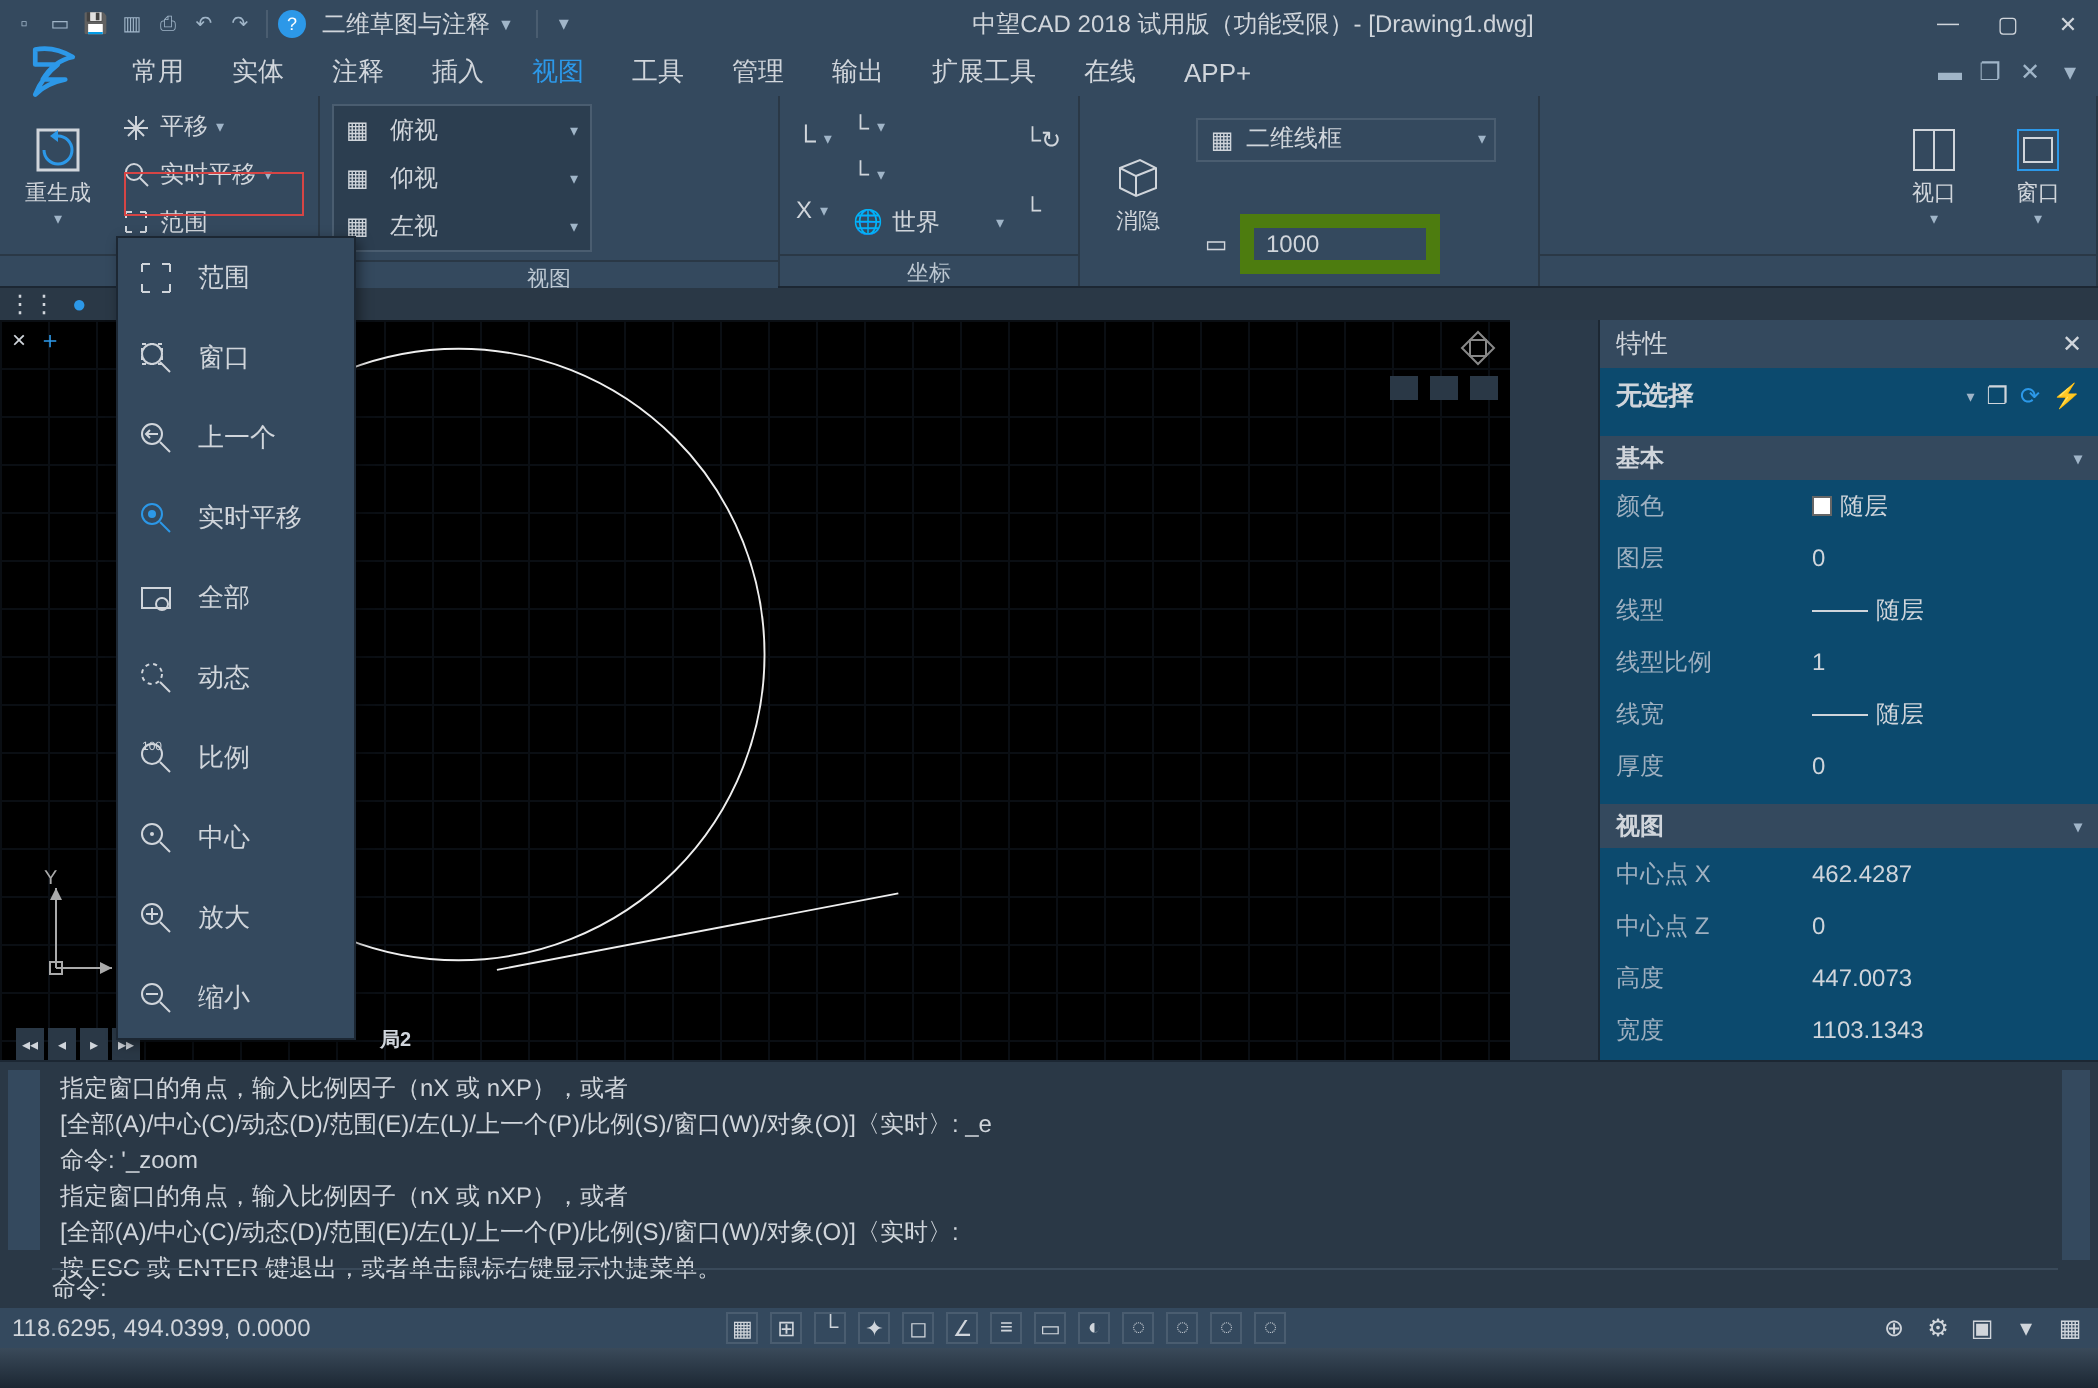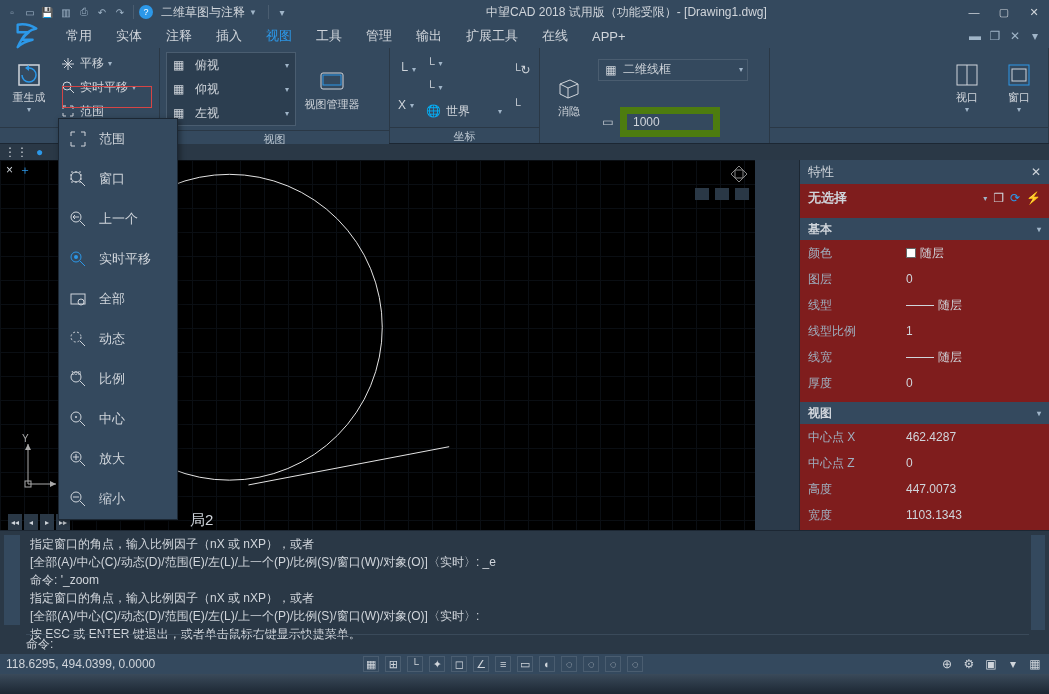--- a/index.html
+++ b/index.html
@@ -61,38 +61,38 @@
 .canvas-wrap svg.drawing { position: absolute; inset: 0; }
 .canvas-wrap .doc-tabs { position: absolute; top: 0; left: 6px; height: 20px; display: flex; align-items: center; gap: 6px; }
 .canvas-wrap .doc-tabs .x { color: #d0d5db; cursor: pointer; }
 .canvas-wrap .win-ctrls-inner { position: absolute; top: 28px; right: 6px; display: flex; gap: 6px; }
 .canvas-wrap .win-ctrls-inner span { width: 14px; height: 12px; background: #2a3846; cursor: pointer; display: inline-block; }
 .canvas-wrap .cube-ctrl { position: absolute; top: 4px; right: 6px; width: 20px; height: 20px; }
 .canvas-wrap .cube-ctrl svg { width: 20px; height: 20px; }
 .ucs { position: absolute; left: 20px; bottom: 36px; }
 
 
-.props { width: 250px; background: #7f1d1d; border-left: 1px solid #1c2733; display: flex; flex-direction: column; margin-left: 44px; }
+.props { width: 250px; background: #0c4a6e; border-left: 1px solid #1c2733; display: flex; flex-direction: column; margin-left: 44px; }
 .props .hdr { height: 24px; background: #34495e; display: flex; align-items: center; padding: 0 8px; gap: 6px; }
 .props .hdr .title { font-size: 13px; flex: 1; }
 .props .hdr .ic { cursor: pointer; color: #d0d5db; font-size: 12px; }
 .props .sel-row { height: 28px; display: flex; align-items: center; padding: 0 8px; gap: 6px; }
 .props .sel-row .sel { flex: 1; background: transparent; color: #d0d5db; font-size: 13px; font-weight: bold; }
 .props .sel-row .ic { cursor: pointer; color: #d0d5db; }
 .props .group { margin-top: 6px; }
 .props .group-hdr { height: 22px; background: #34495e; display: flex; align-items: center; padding: 0 8px; font-weight: bold; font-size: 12px; justify-content: space-between; }
 .props .kv { display: flex; height: 26px; align-items: center; }
 .props .kv .k { width: 100px; padding-left: 8px; color: #9fb0c0; font-size: 12px; }
 .props .kv .v { flex: 1; padding-left: 6px; font-size: 12px; color: #d0d5db; display: flex; align-items: center; gap: 4px; }
 .swatch { width: 10px; height: 10px; border: 1px solid #666; background: #fff; }
 .line-sw { width: 28px; height: 0; border-top: 1px solid #d0d5db; }
 
 
 .model-tabs { position: absolute; left: 180px; bottom: 164px; height: 20px; display: flex; align-items: center; gap: 0; }
-.model-tabs .mt { padding: 0 10px; height: 18px; display: flex; align-items: center; font-size: 15px; cursor: pointer; }
+.model-tabs .mt { padding: 0 10px; height: 18px; display: flex; align-items: center; font-size: 10px; cursor: pointer; font-weight: bold; }
 .scroll-arrows { position: absolute; left: 8px; bottom: 164px; display: flex; gap: 2px; }
 .scroll-arrows span { width: 14px; height: 16px; background: #2a3846; display: inline-flex; align-items: center; justify-content: center; font-size: 8px; cursor: pointer; }
 
 
 .cmdline { position: absolute; left: 0; right: 0; bottom: 40px; height: 124px; background: #2a3846; border-top: 1px solid #1c2733; padding: 4px 30px 4px 30px; font-size: 12px; line-height: 18px; color: #d0d5db; overflow: hidden; }
 .cmdline .handle { position: absolute; left: 4px; top: 4px; width: 16px; height: 90px; background: #34495e; }
 .cmdline .scroll-v { position: absolute; right: 4px; top: 4px; bottom: 24px; width: 14px; background: #34495e; }
 .cmdline .input-row { position: absolute; left: 26px; right: 20px; bottom: 2px; height: 18px; border-top: 1px solid #3a4a5a; display: flex; align-items: center; gap: 4px; }
 .cmdline .input-row input { flex: 1; background: transparent; border: none; color: #d0d5db; font-size: 12px; outline: none; }
 
@@ -221,29 +221,20 @@
             <span class="ic">▦</span>
             <span>仰视</span>
             <span class="arrow">▾</span>
           </div>
         <div class="row">
             <span class="ic">▦</span>
             <span>左视</span>
             <span class="arrow">▾</span>
           </div>
       </div>
-      <div class="bigbtn" style="width:60px">
-        <div class="icon">
-            <svg width="26" height="26" viewBox="0 0 26 26">
-              <rect x="2" y="4" width="22" height="16" rx="2" fill="none" stroke="#d0d5db"></rect>
-              <rect x="4" y="6" width="18" height="10" fill="none" stroke="#2c98e8"></rect>
-            </svg>
-          </div>
-        <div class="lbl">视图管理器</div>
-      </div>
     </div>
     <div class="panel-label">视图</div>
   </div>
 
   <div class="panel" style="width:150px">
     <div class="panel-body">
       <div class="col">
         <div class="smallrow">
             <span style="font-size:14px">└</span>
             <span class="arrow">▾</span>

